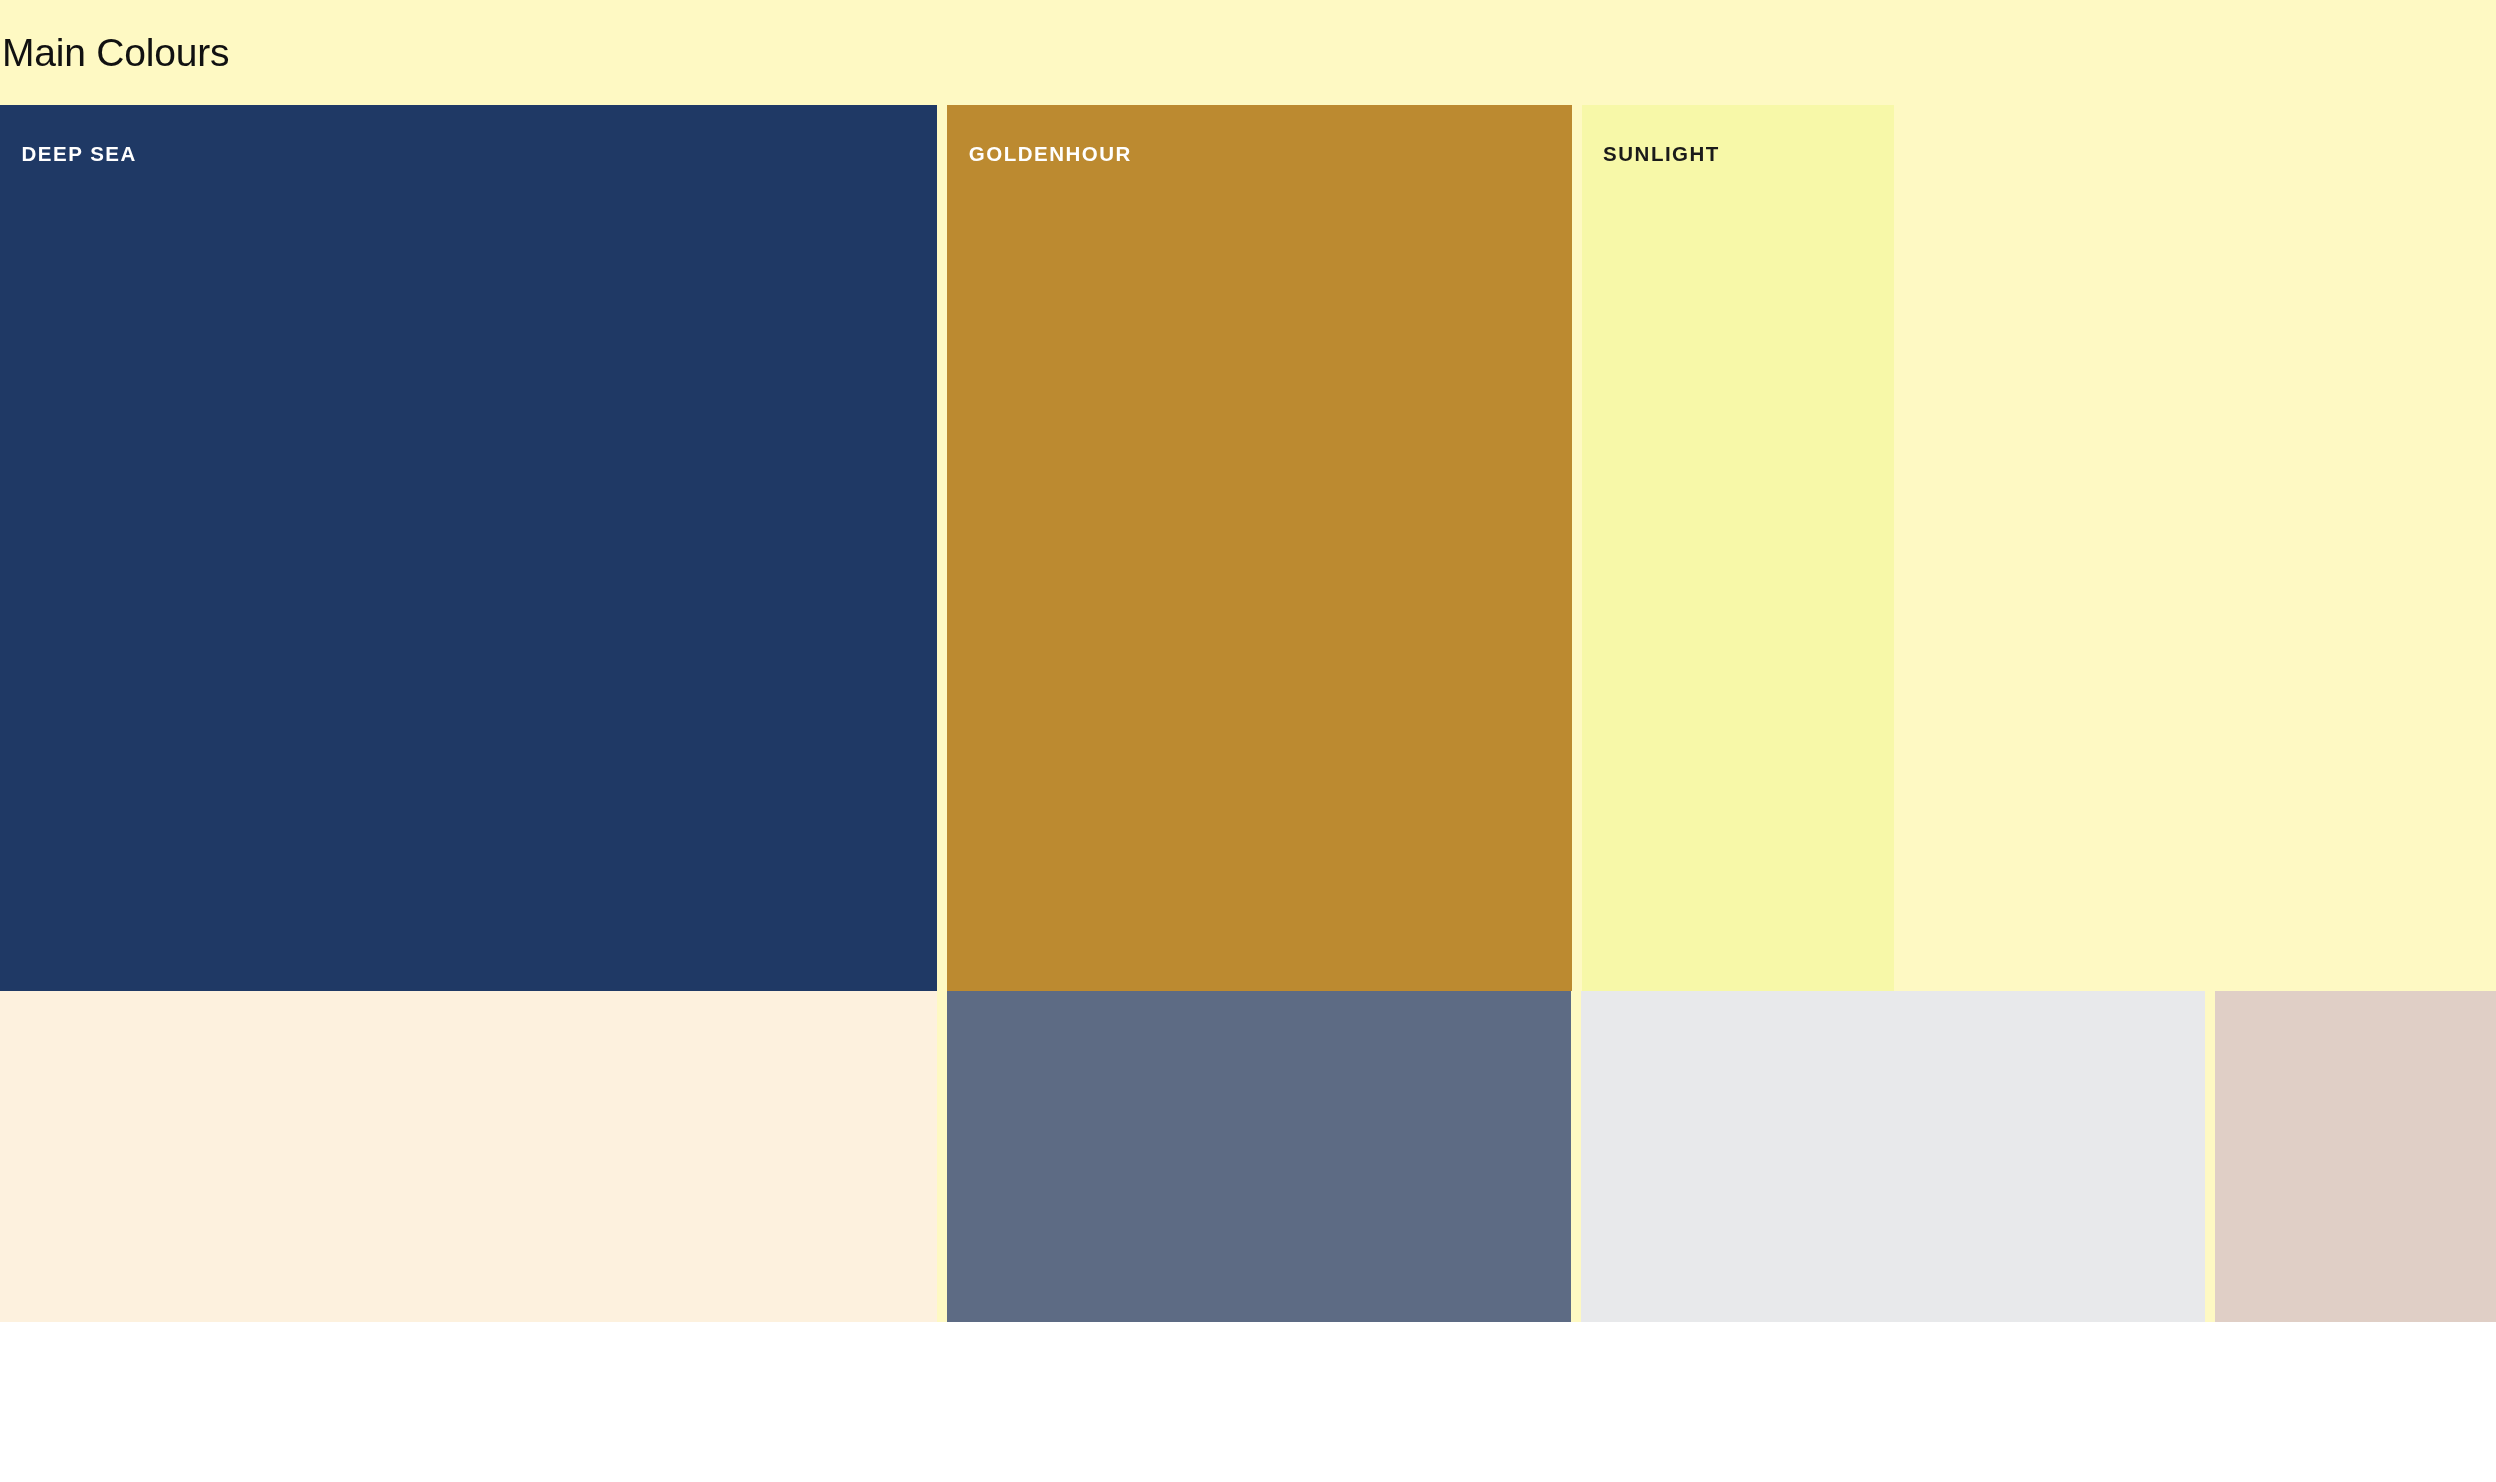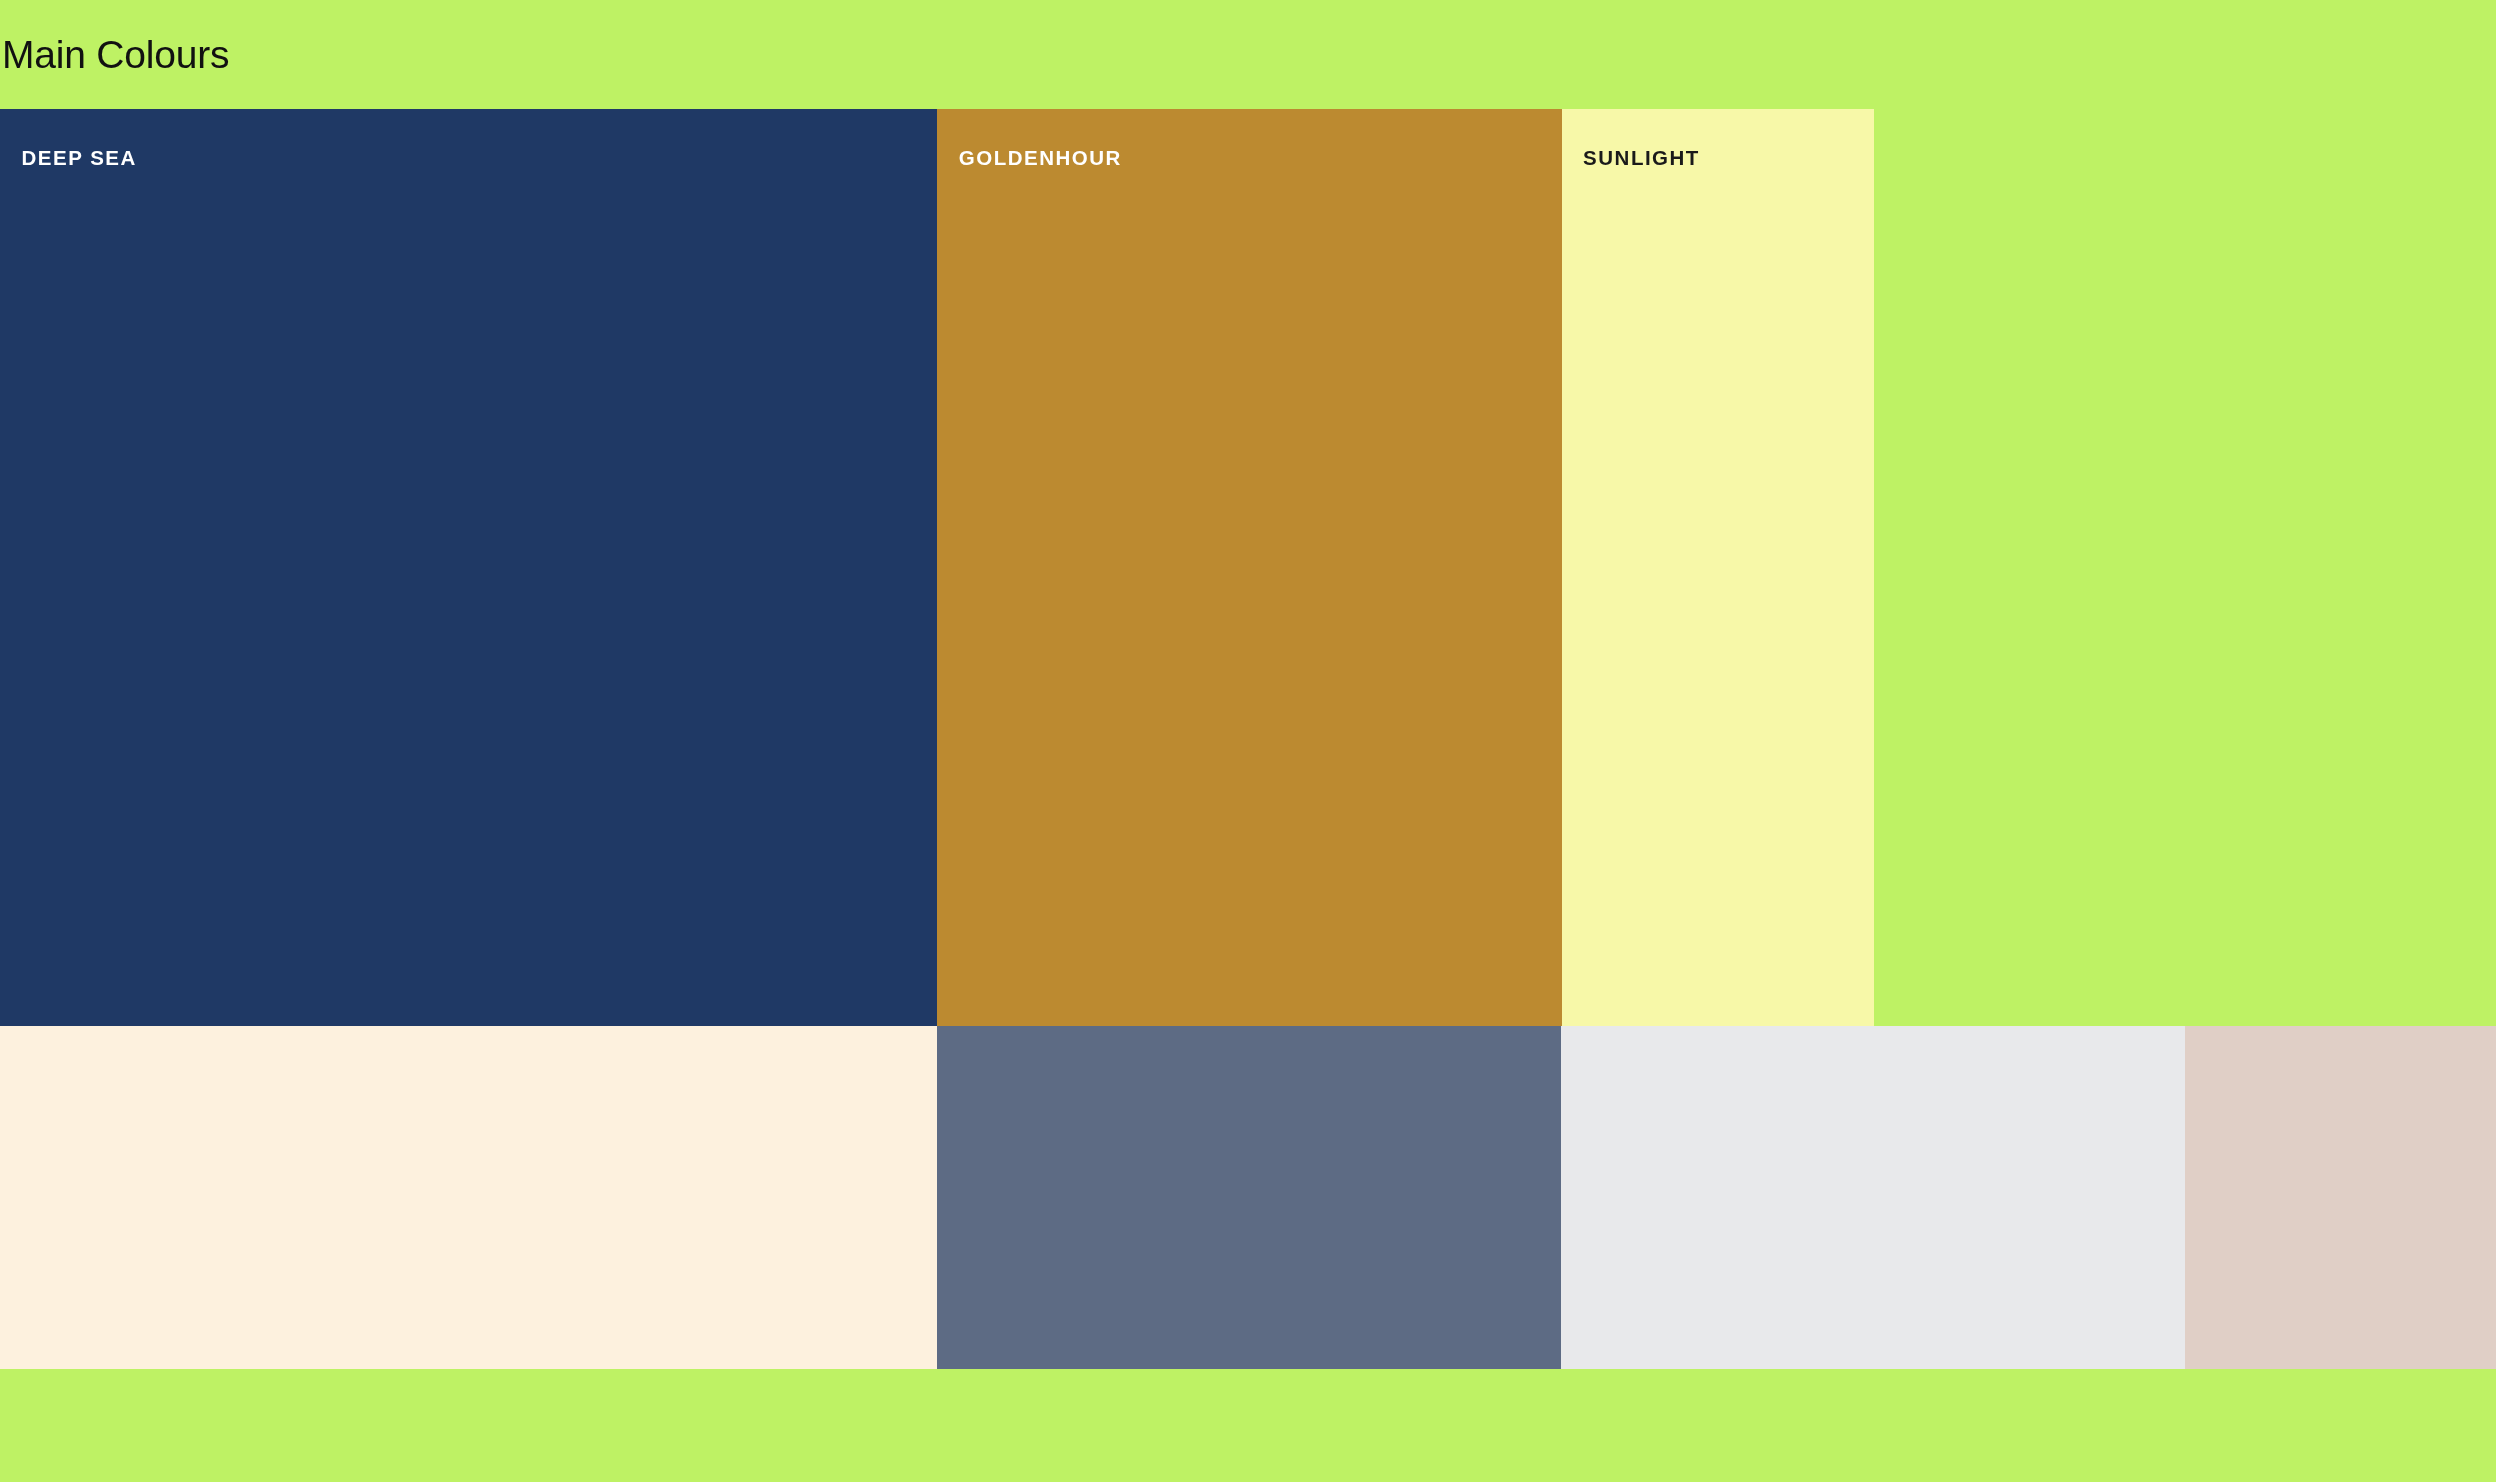--- a/index.html
+++ b/index.html
@@ -10,25 +10,25 @@
   body {
     width: 2497px;
     height: 1482px;
     background: #ffffff;
     font-family: "Liberation Sans", sans-serif;
     overflow: hidden;
   }
 
   .page {
     width: 2497px;
-    height: 1482px;
+    height: 1322px;
     position: relative;
     display: flex;
     flex-direction: column;
-    background: #bef264;
+    background: #fef9c3;
   }
 
   
   .section-heading {
     font-family: "Liberation Sans", sans-serif;
     font-size: 39px;
     font-weight: 400;
     color: #111111;
     letter-spacing: -0.2px;
     line-height: 1;
@@ -47,20 +47,21 @@
     display: flex;
     align-items: center;
   }
 
   
   .swatch-row {
     display: flex;
     flex-direction: row;
     width: 100%;
     overflow: hidden;
+    gap: 10px;
   }
 
   .row-main {
     height: 917px;
   }
 
   .row-neutrals {
     height: 343px;
   }
 

